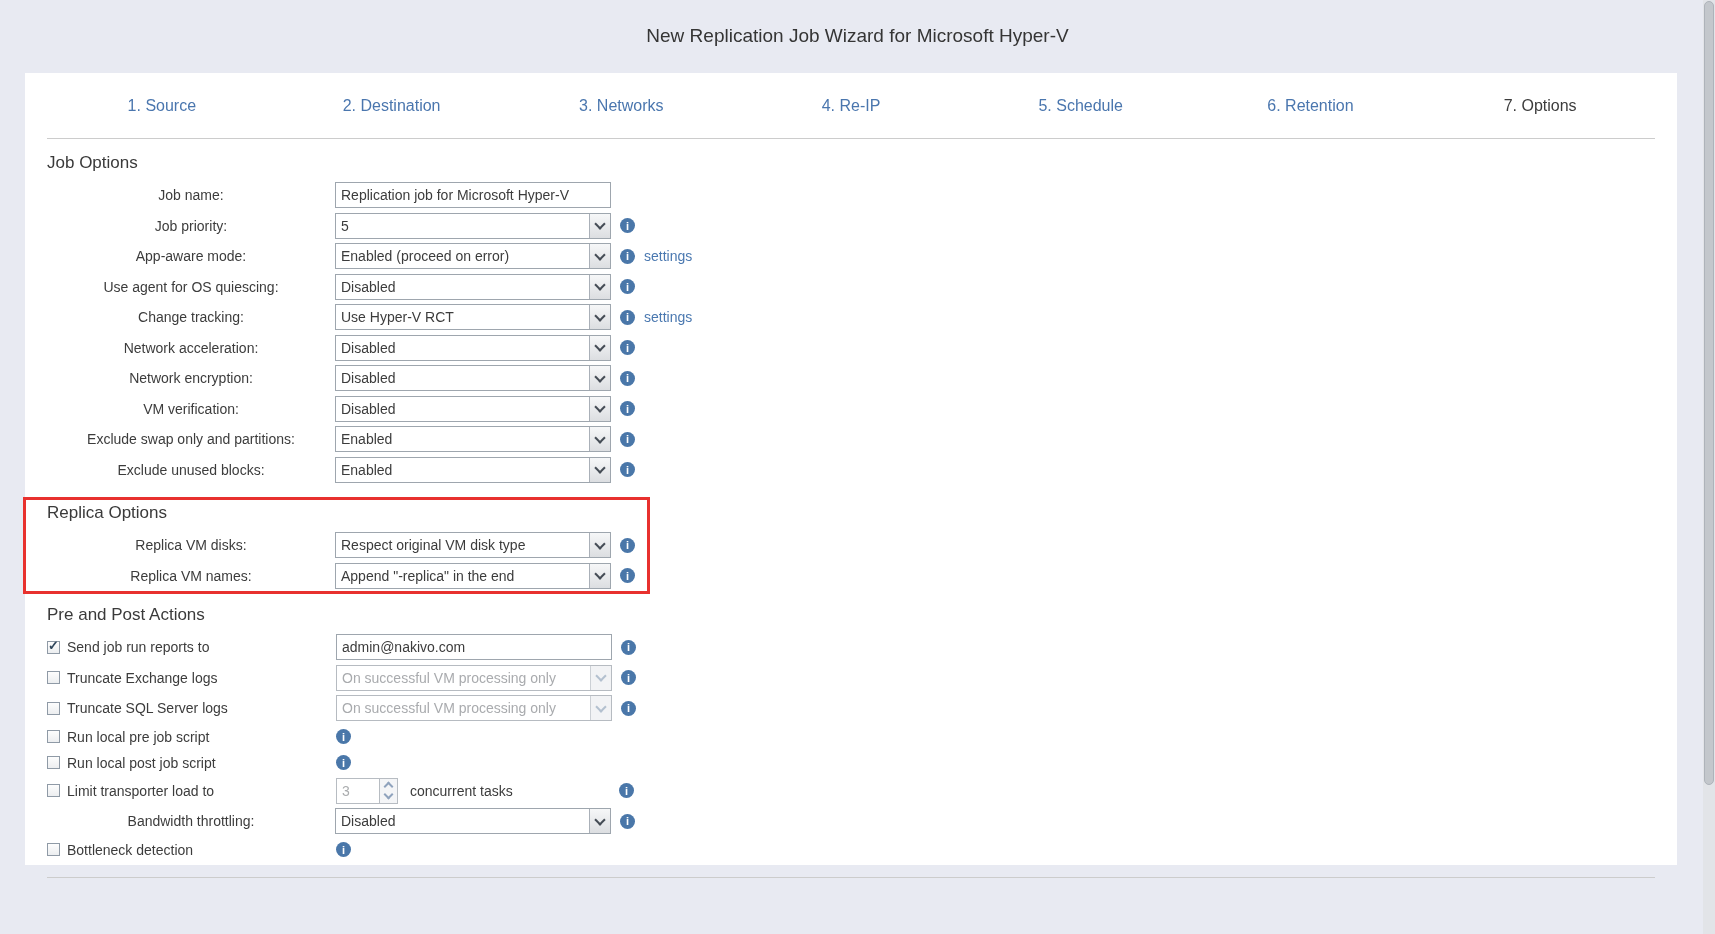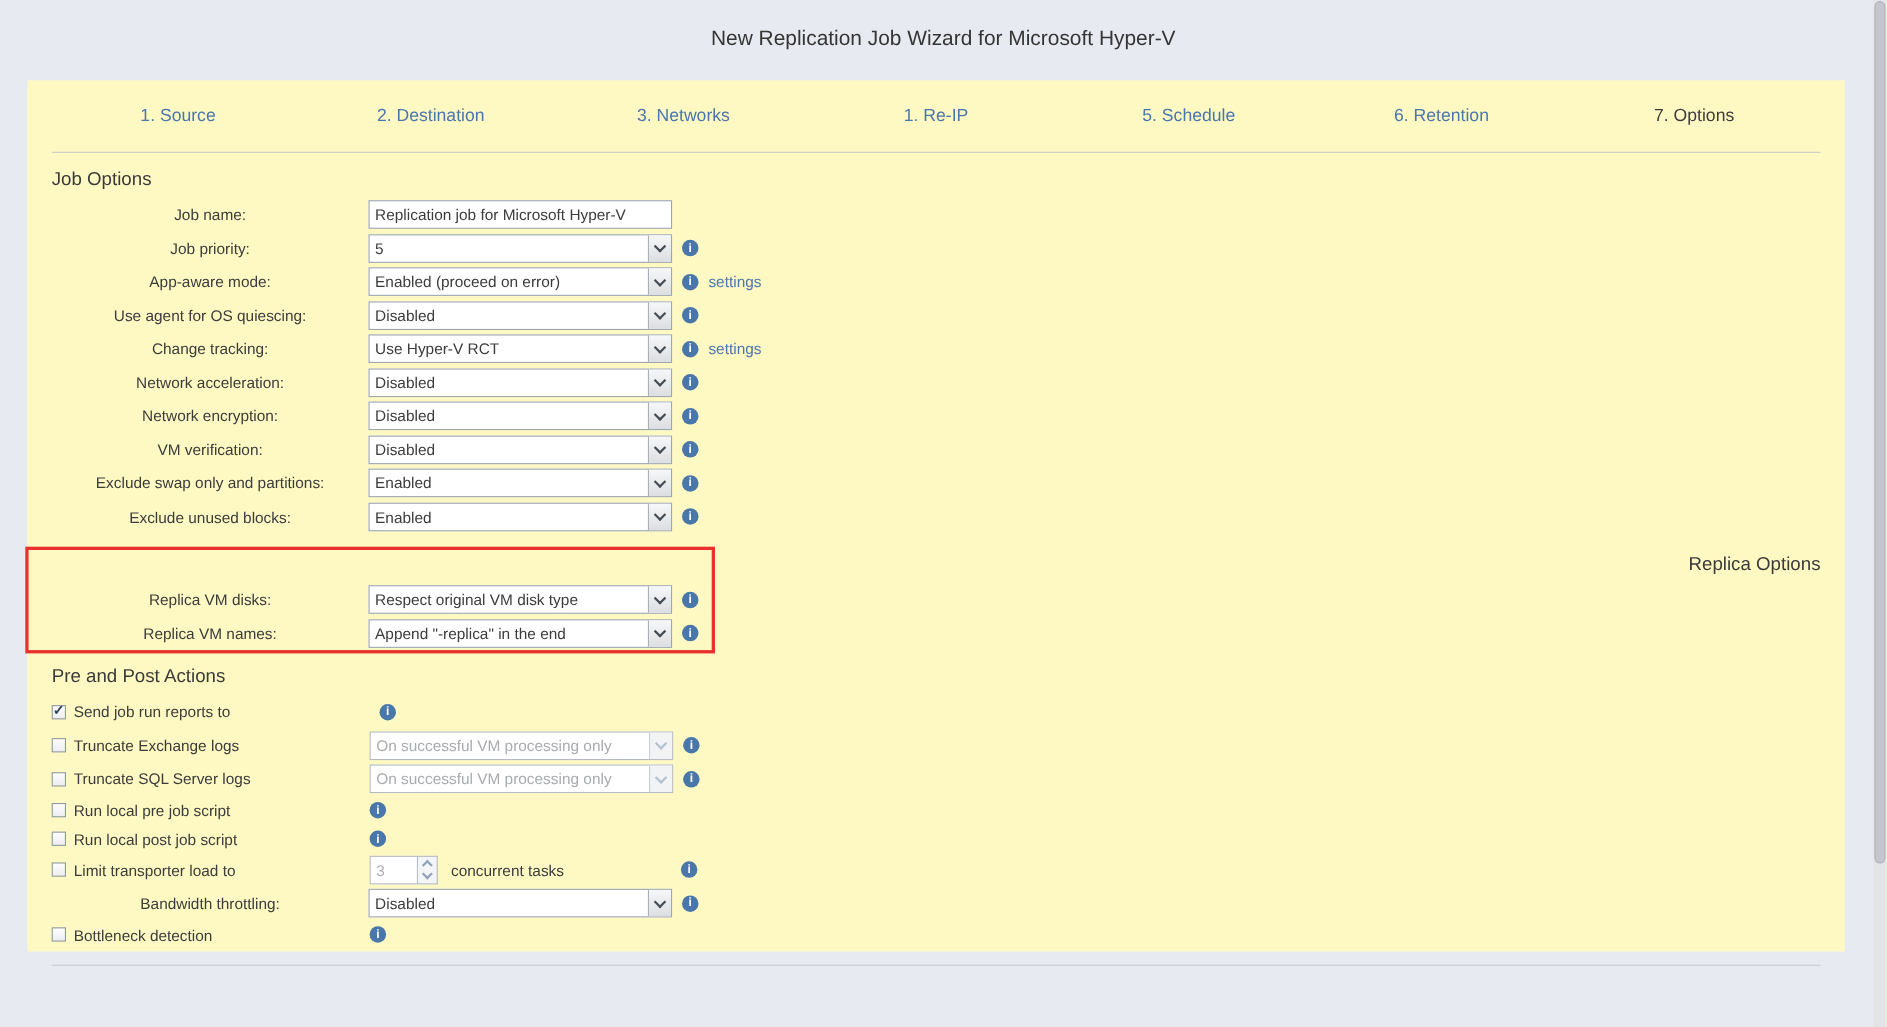--- a/index.html
+++ b/index.html
@@ -8,34 +8,34 @@
     background:#e8eaf2;
     font-family:"Liberation Sans", sans-serif;
     font-size:14px;color:#3c3c3c;
   }
   .page-title{
     position:absolute;top:25px;left:0;width:1715px;
     text-align:center;font-size:19px;color:#353535;
   }
   .panel{
     position:absolute;left:25px;top:73px;width:1652px;height:792px;
-    background:#fef9c3;
+    background:#ffffff;
   }
   
   .tabs{
     margin:0 22px;height:65px;border-bottom:1px solid #cccccc;
     display:grid;grid-template-columns:repeat(7,1fr);
     align-items:center;text-align:center;
   }
   .tab{font-size:16px;color:#4a76ae;cursor:pointer;}
   .tab.active{color:#3c3c3c;cursor:default;}
   
   .content{padding:0 22px;}
   .sec-h{font-size:17px;color:#3a3a3a;line-height:21px;margin:13px 0 7px 0;}
-  .sec-h.m17{margin-top:17px;text-align:right;}
+  .sec-h.m17{margin-top:17px;}
   .sec-h.m13{margin-top:13px;}
   .sec-h.m10{margin-top:10px;}
   .row{display:flex;align-items:center;height:30.5px;}
   .row.short{height:26px;}
   .lbl{width:288px;flex:none;text-align:center;}
   .lbl-cb{width:269px;flex:none;}
   
   .txt{
     box-sizing:border-box;width:276px;height:26px;flex:none;
     border:1px solid #9ea6ae;padding:0 5px;
@@ -114,21 +114,21 @@
 <body>
 
 <div class="page-title">New Replication Job Wizard for Microsoft Hyper-V</div>
 
 <div class="panel">
 
   <div class="tabs">
     <div class="tab">1. Source</div>
     <div class="tab">2. Destination</div>
     <div class="tab">3. Networks</div>
-    <div class="tab">1. Re-IP</div>
+    <div class="tab">4. Re-IP</div>
     <div class="tab">5. Schedule</div>
     <div class="tab">6. Retention</div>
     <div class="tab active">7. Options</div>
   </div>
 
   <div class="content">
 
     <div class="sec-h">Job Options</div>
 
     <div class="row">
@@ -261,20 +261,21 @@
       <span class="info">i</span>
     </div>
 
     <div class="sec-h m13">Pre and Post Actions</div>
 
     <div class="row">
       <span class="cb checked">
           <span class="mark">✓</span>
         </span>
       <div class="lbl-cb">Send job run reports to</div>
+      <input class="txt" type="text" value="admin@nakivo.com" style="">
       <span class="info">i</span>
     </div>
 
     <div class="row">
       <span class="cb"></span>
       <div class="lbl-cb">Truncate Exchange logs</div>
       <div class="sel disabled">
         <span class="sel-val">On successful VM processing only</span>
         <span class="sel-btn">
             <span class="chev"></span>

